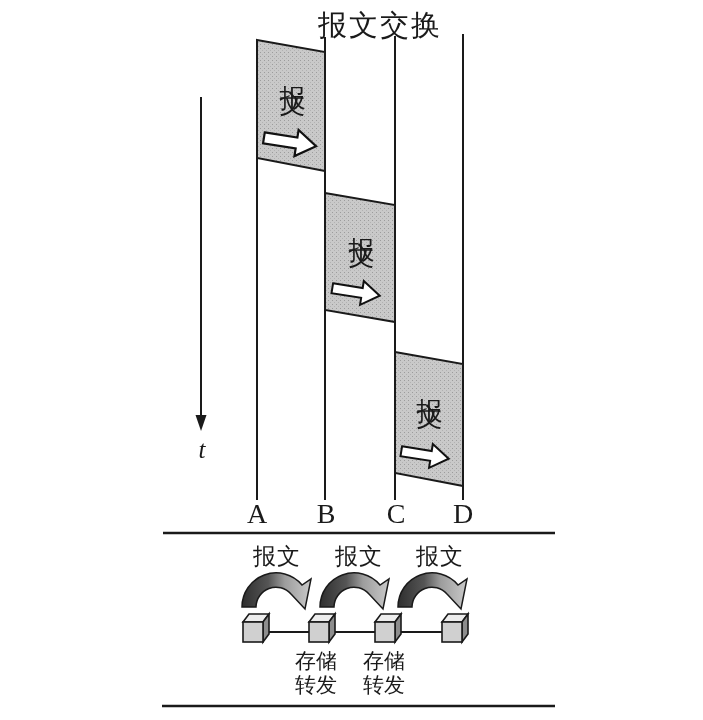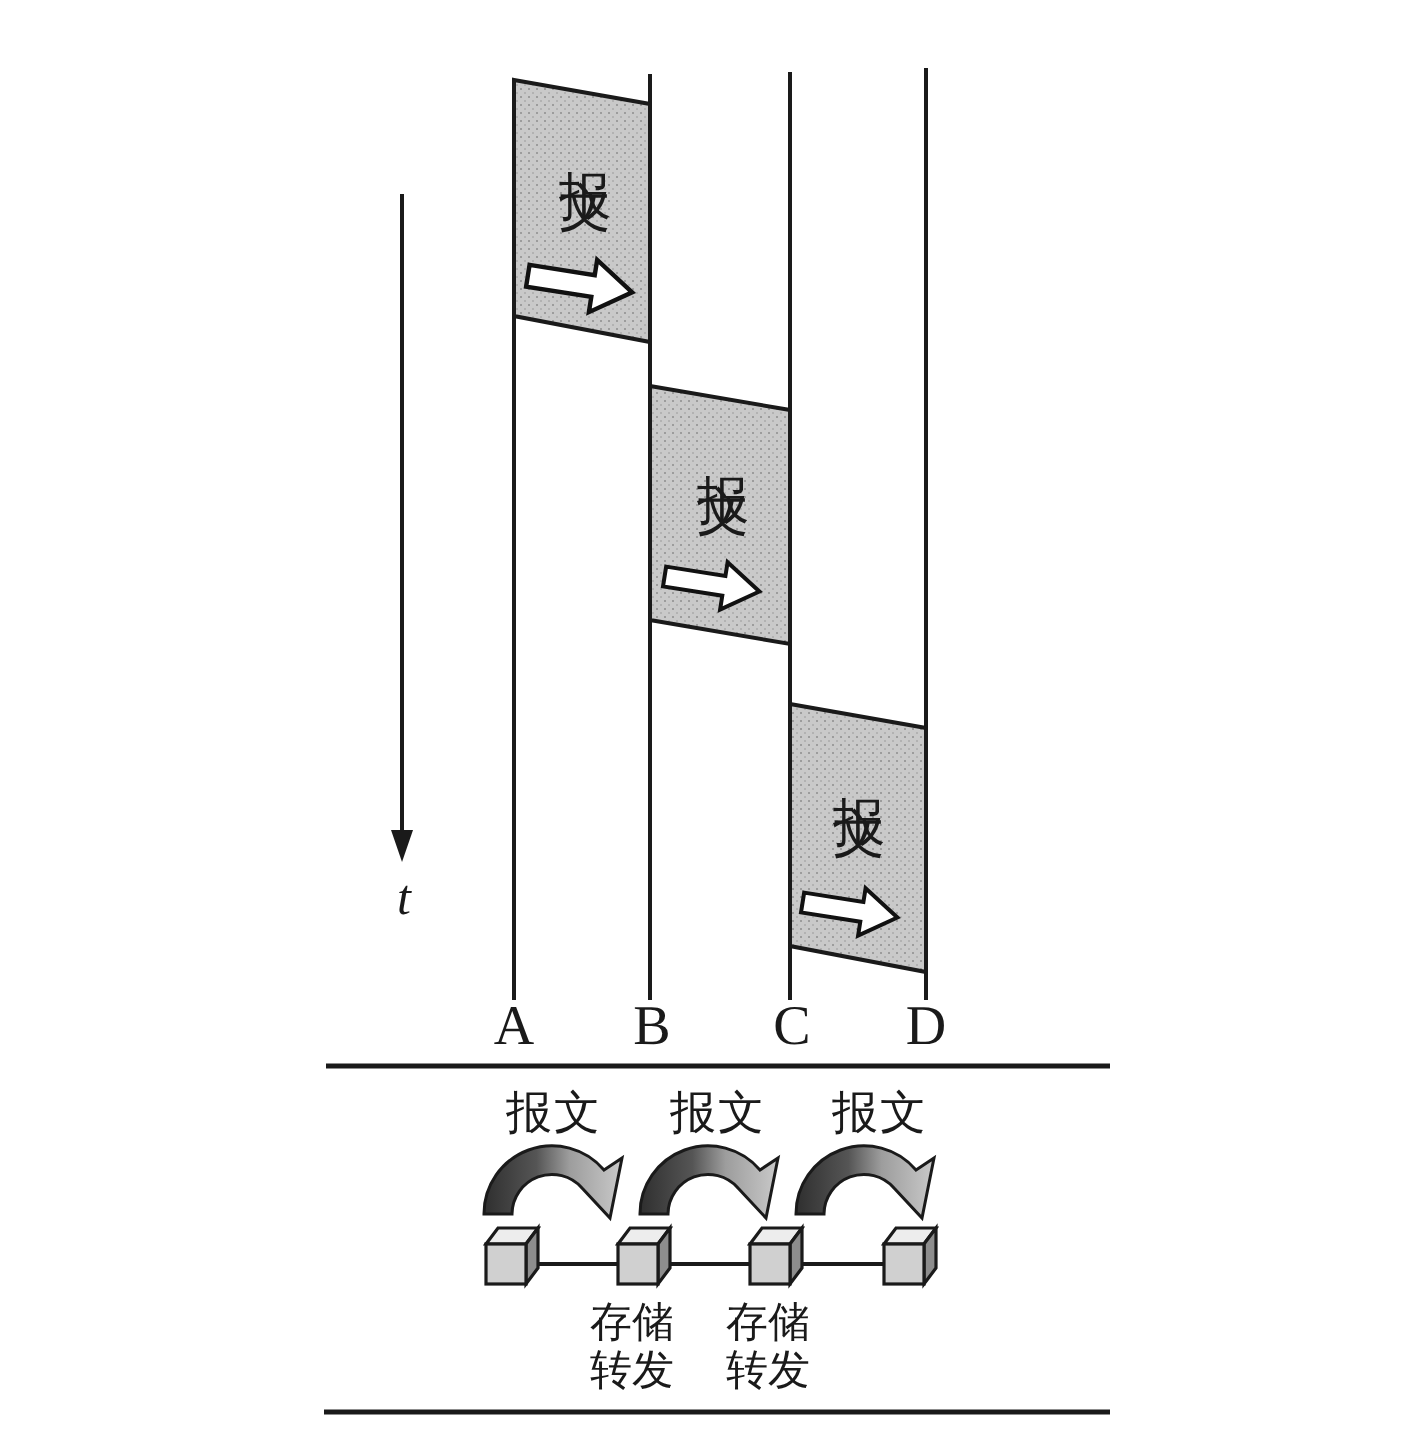--- a/index.html
+++ b/index.html
@@ -66,20 +66,21 @@
     <use href="#cube" transform="translate(243,614)"></use>
     <use href="#cube" transform="translate(309,614)"></use>
     <use href="#cube" transform="translate(375,614)"></use>
     <use href="#cube" transform="translate(442,614)"></use>
 
     <use href="#hopArc" transform="translate(242,561)" fill="url(#hopg)" stroke="#1a1a1a" stroke-width="1.5"></use>
     <use href="#hopArc" transform="translate(320,561)" fill="url(#hopg)" stroke="#1a1a1a" stroke-width="1.5"></use>
     <use href="#hopArc" transform="translate(398,561)" fill="url(#hopg)" stroke="#1a1a1a" stroke-width="1.5"></use>
   </svg>
 
+  <div class="abs center fig-title">报文交换</div>
 
   <div class="abs center msg-v" style="left:292px;top:64px;">报文</div>
   <div class="abs center msg-v" style="left:361px;top:216px;">报文</div>
   <div class="abs center msg-v" style="left:429px;top:377px;">报文</div>
 
   <div class="abs center t-label">t</div>
 
   <div class="abs center node-label" style="left:257px;">A</div>
   <div class="abs center node-label" style="left:326px;">B</div>
   <div class="abs center node-label" style="left:396px;">C</div>

